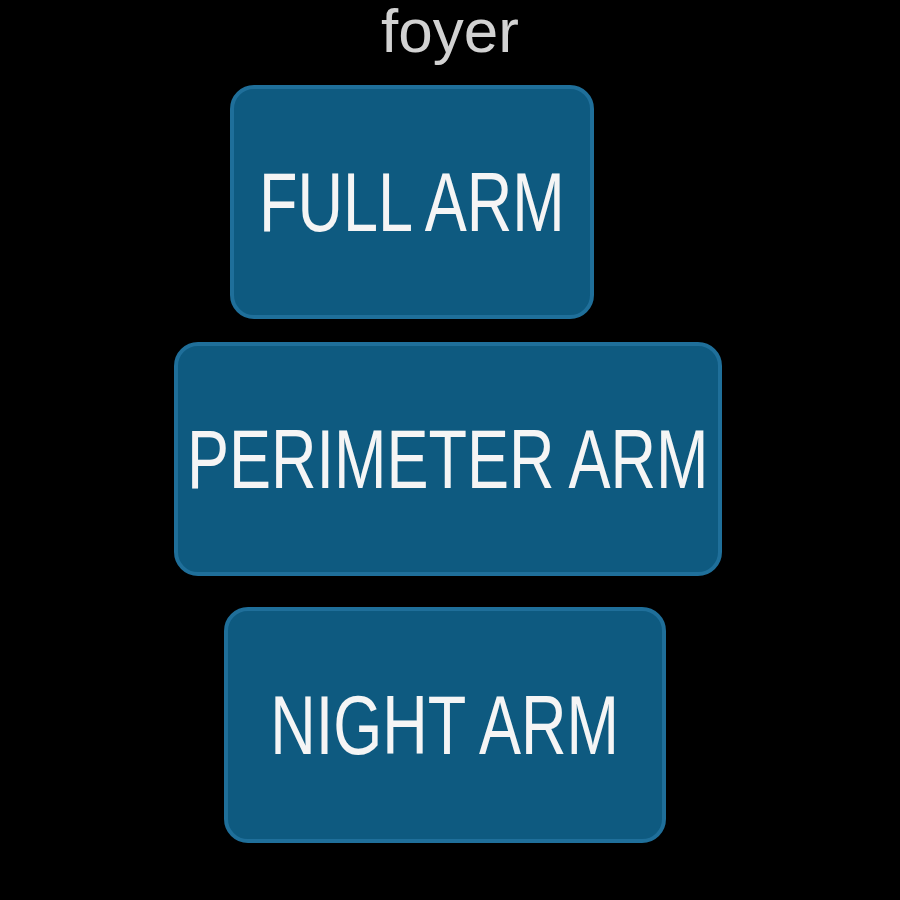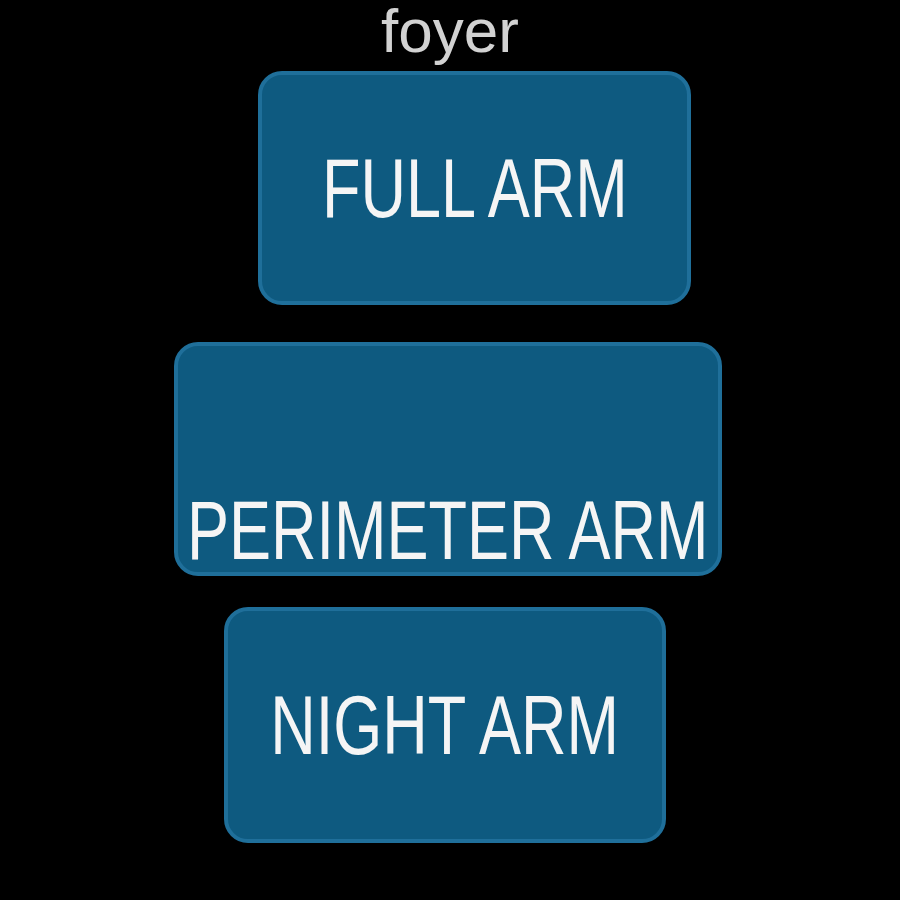--- a/index.html
+++ b/index.html
@@ -44,22 +44,22 @@
   .arm-button .label{
     color:var(--button-text);
     font-size:84px;
     font-weight:400;
     line-height:1;
     white-space:nowrap;
     transform:scaleX(0.75);
     transform-origin:center;
     letter-spacing:0px;
   }
-  .btn-full{     left:230px; top:71px;  width:433px; height:234px;margin-left:28px; }
-  .btn-perimeter{left:174px; top:342px; width:548px; height:234px;align-items:flex-end; }
+  .btn-full{     left:230px; top:85px;  width:364px; height:234px; }
+  .btn-perimeter{left:174px; top:342px; width:548px; height:234px; }
   .btn-night{    left:224px; top:607px; width:442px; height:236px; }
 </style>
 </head>
 <body>
 
 <div class="screen-title">foyer</div>
 
 <button class="arm-button btn-full">
   <span class="label">FULL ARM</span>
 </button>

